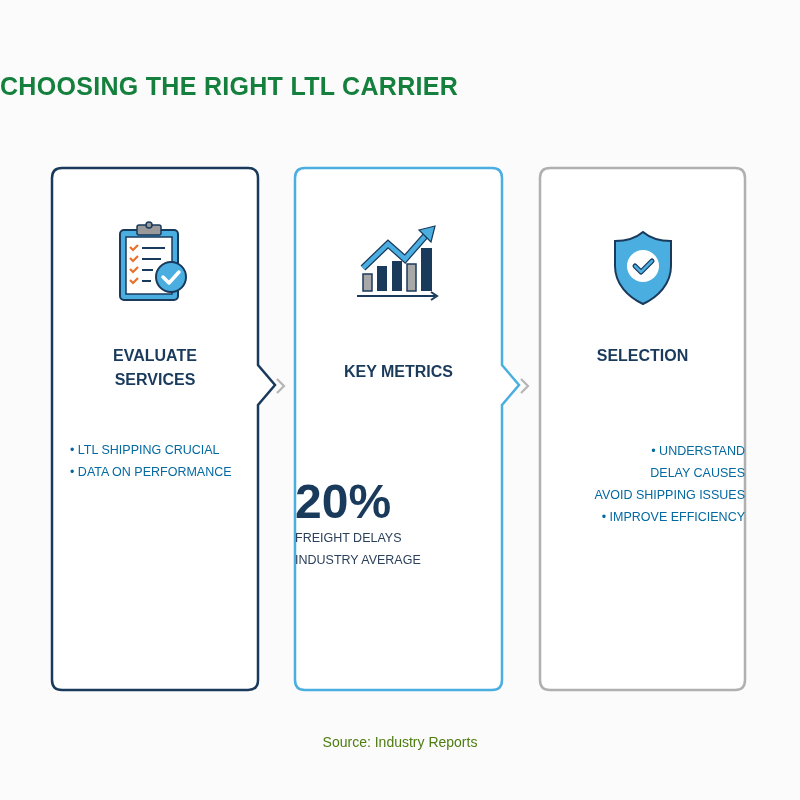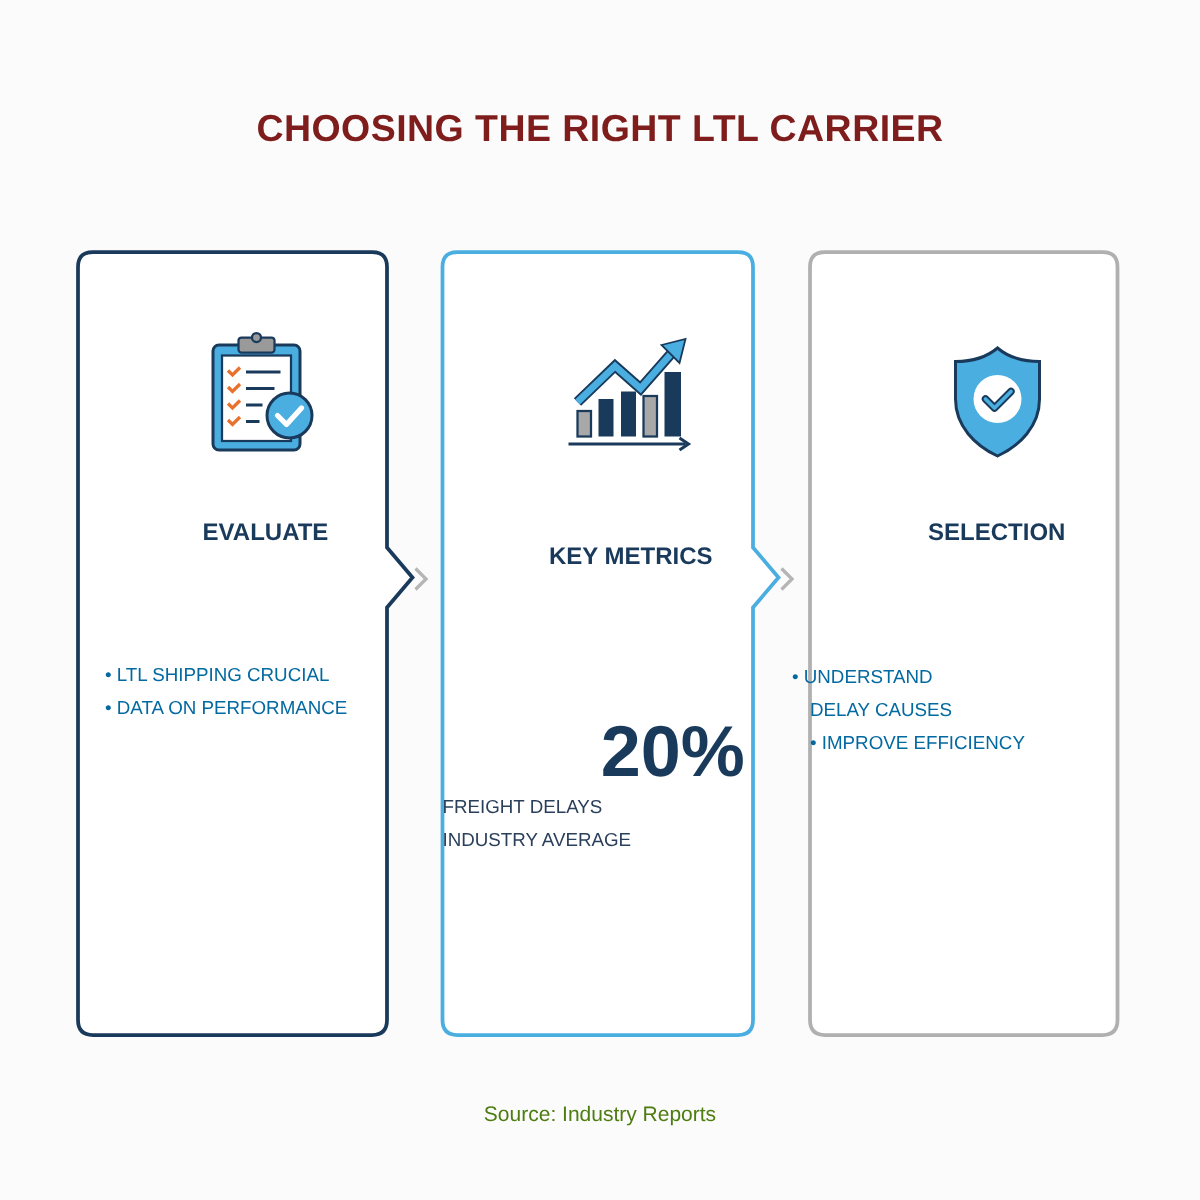--- a/index.html
+++ b/index.html
@@ -1,30 +1,30 @@
 <!DOCTYPE html>
 <html><head>
 <meta charset="utf-8">
 <style>
   html, body { margin:0; padding:0; }
   body { width:800px; height:800px; background:#fbfbfb; position:relative; overflow:hidden;
          font-family:"Liberation Sans", sans-serif; color:#1a3a5c; }
-  .title { position:absolute; top:72px; left:0; width:800px; text-align:center;
-           font-size:25px; font-weight:bold; color:#7f1d1d; letter-spacing:0.3px; }
+  .title { position:absolute; top:72px; left:0; width:800px; text-align:left;
+           font-size:25px; font-weight:bold; color:#15803d; letter-spacing:0.3px; }
   .outline { position:absolute; left:0; top:0; width:800px; height:800px; pointer-events:none; }
-  .card { position:absolute; top:168px; height:426px;padding-left:44px; }
+  .card { position:absolute; top:168px; height:426px; }
   .card-1 { left:52px; width:206px; }
   .card-2 { left:295px; width:207px;border-radius:11px; }
   .card-3 { left:540px; width:205px; }
   .icon { position:absolute; left:0; width:100%; display:flex; justify-content:center; }
   .heading { position:absolute; left:0; width:100%; text-align:center; font-weight:bold;
              font-size:16px; line-height:24px; color:#1a3a5c; }
   .bullets { position:absolute; left:0; width:100%; font-size:12.5px; line-height:22px; color:#0369a1; }
   .bullets div { white-space:nowrap; }
-  .big { position:absolute; left:0; width:100%; text-align:center; font-size:48px; font-weight:bold; color:#1a3a5c;margin-left:28px; }
+  .big { position:absolute; left:0; width:100%; font-size:48px; font-weight:bold; color:#1a3a5c; }
   .sub { position:absolute; left:0; width:100%; text-align:left; font-size:12.5px; line-height:22px; color:#2a3f5a; }
   .source { position:absolute; top:734px; left:0; width:800px; text-align:center; font-size:14px; color:#4d7c0f; }
 </style>
 </head>
 <body>
 
 <div class="title">CHOOSING THE RIGHT LTL CARRIER</div>
 
 <svg class="outline" viewBox="0 0 800 800">
 
@@ -56,20 +56,21 @@
           <line x1="25" y1="39" x2="44" y2="39"></line>
         <line x1="25" y1="50" x2="36" y2="50"></line>
           <line x1="25" y1="61" x2="34" y2="61"></line>
       </g>
       <circle cx="54" cy="57" r="15" fill="#4aaee0" stroke="#1a3a5c" stroke-width="2"></circle>
       <path d="M46,57 l6,6 l10,-11" stroke="#ffffff" stroke-width="3.5" fill="none" stroke-linecap="round" stroke-linejoin="round"></path>
     </svg>
   </div>
   <div class="heading" style="top:176px;">
     <div>EVALUATE</div>
+    <div>SERVICES</div>
   </div>
   <div class="bullets" style="top:271px; padding-left:18px;">
     <div>• LTL SHIPPING CRUCIAL</div>
     <div>• DATA ON PERFORMANCE</div>
   </div>
 </div>
 
 <div class="card card-2">
   <div class="icon" style="top:56px;">
     <svg width="88" height="78" viewBox="0 0 88 78">
@@ -96,20 +97,21 @@
     <svg width="62" height="76" viewBox="0 0 62 76">
       <path d="M31,2 C38,8 48,11 59,11 V36 C59,54 46,67 31,74 C16,67 3,54 3,36 V11 C14,11 24,8 31,2 Z" fill="#4aaee0" stroke="#1a3a5c" stroke-width="2"></path>
       <circle cx="31" cy="36" r="16" fill="#ffffff"></circle>
       <path d="M23,36 l6,6 l11,-11" fill="none" stroke="#1a3a5c" stroke-width="5" stroke-linecap="round" stroke-linejoin="round"></path>
       <path d="M23,36 l6,6 l11,-11" fill="none" stroke="#4aaee0" stroke-width="2.5" stroke-linecap="round" stroke-linejoin="round"></path>
     </svg>
   </div>
   <div class="heading" style="top:176px;">
     <div>SELECTION</div>
   </div>
-  <div class="bullets" style="top:272px; text-align:left;">
+  <div class="bullets" style="top:272px; text-align:right;">
     <div style="margin-left:-12px;">• UNDERSTAND</div>
     <div>DELAY CAUSES</div>
+    <div>AVOID SHIPPING ISSUES</div>
     <div>• IMPROVE EFFICIENCY</div>
   </div>
 </div>
 
 <div class="source">Source: Industry Reports</div>
 
 </body></html>

